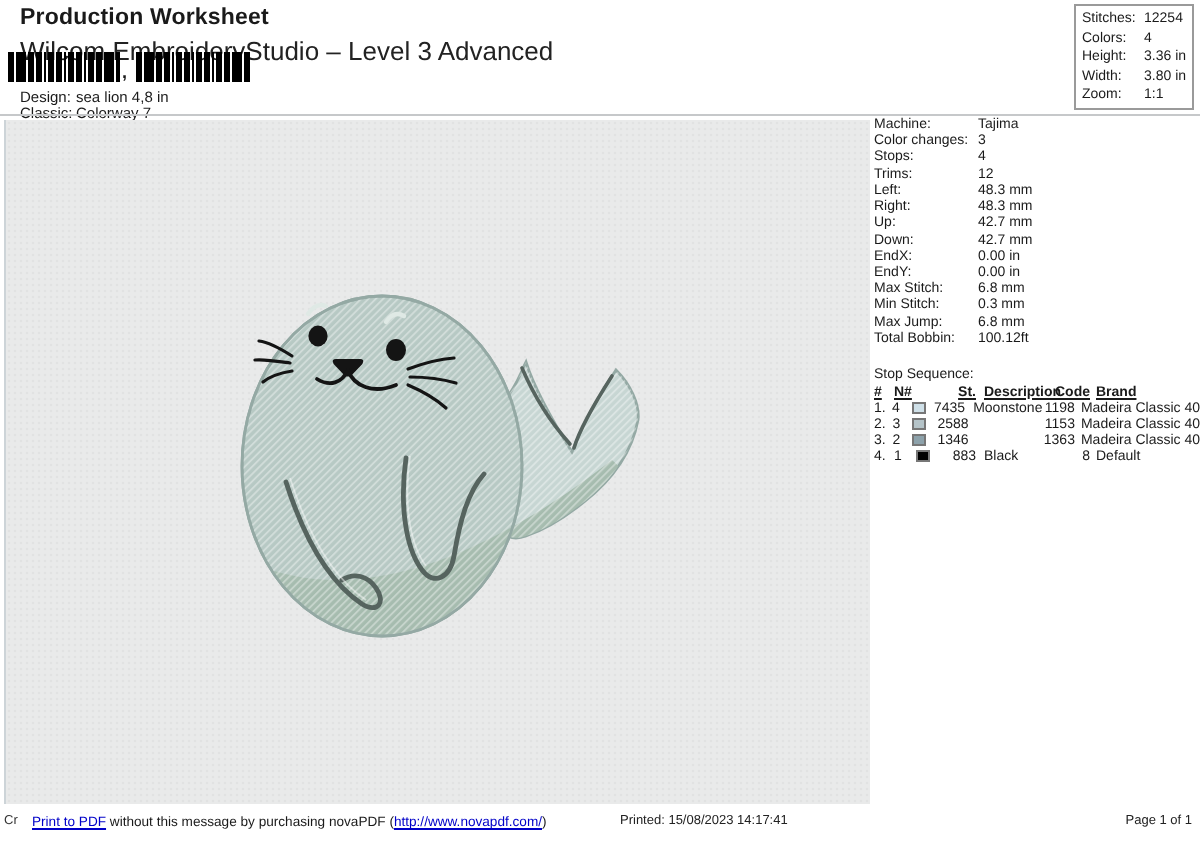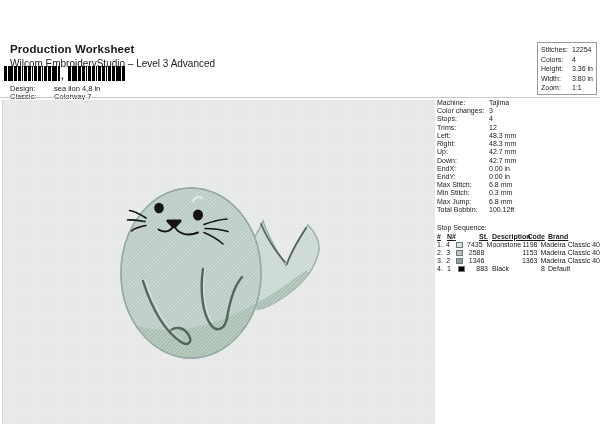--- a/index.html
+++ b/index.html
@@ -2,38 +2,38 @@
 <html><head>
 <meta charset="utf-8">
 <style>
   html,body{margin:0;padding:0;}
   body{
     width:600px;height:424px;position:relative;overflow:hidden;
     background:#ffffff;color:#1a1a1a;
     font-family:"Liberation Sans",sans-serif;
     -webkit-font-smoothing:antialiased;
   }
-  .abs{position:absolute;margin-top:40px;}
+  .abs{position:absolute;}
 
   
   #title{left:10px;top:3px;font-size:11.5px;font-weight:bold;letter-spacing:.1px;}
-  #subtitle{left:10px;top:17.5px;font-size:10px;color:#222;}
+  #subtitle{left:10px;top:17.5px;font-size:13px;color:#222;}
   #barcode{left:4px;top:26px;width:122px;height:16px;}
   .bars{position:absolute;top:0;height:15px;
     background-image:
       repeating-linear-gradient(90deg,#000 0 1px,rgba(0,0,0,0) 1px 2px),
       repeating-linear-gradient(90deg,#000 0 2px,rgba(0,0,0,0) 2px 5px),
       repeating-linear-gradient(90deg,#000 0 1px,rgba(0,0,0,0) 1px 7px);
   }
   #bars1{left:0;width:56px;}
   #bars2{left:64px;width:57px;}
   #barcode-comma{position:absolute;left:57px;top:5px;font-size:9px;font-weight:bold;}
   .kvline{font-size:7.5px;}
   .kvline .lab{position:absolute;left:10px;white-space:nowrap;}
-  .kvline .val{position:absolute;left:38px;white-space:nowrap;margin-left:16px;}
+  .kvline .val{position:absolute;left:38px;white-space:nowrap;}
   #design-line{top:43.5px;}
   #colorway-line{top:51.5px;}
 
   
   #stats-box{left:537px;top:2px;width:60px;height:53px;border:1px solid #9a9a9a;background:#fff;padding:2px 0 0 3px;box-sizing:border-box;}
   .stat-row{display:flex;height:9.6px;font-size:7px;line-height:9.6px;}
   .stat-row .sl{width:31px;}
   .stat-row .sv{flex:1;}
 
   #header-rule{left:0;top:57px;width:600px;height:1px;background:#c6c8ca;}

